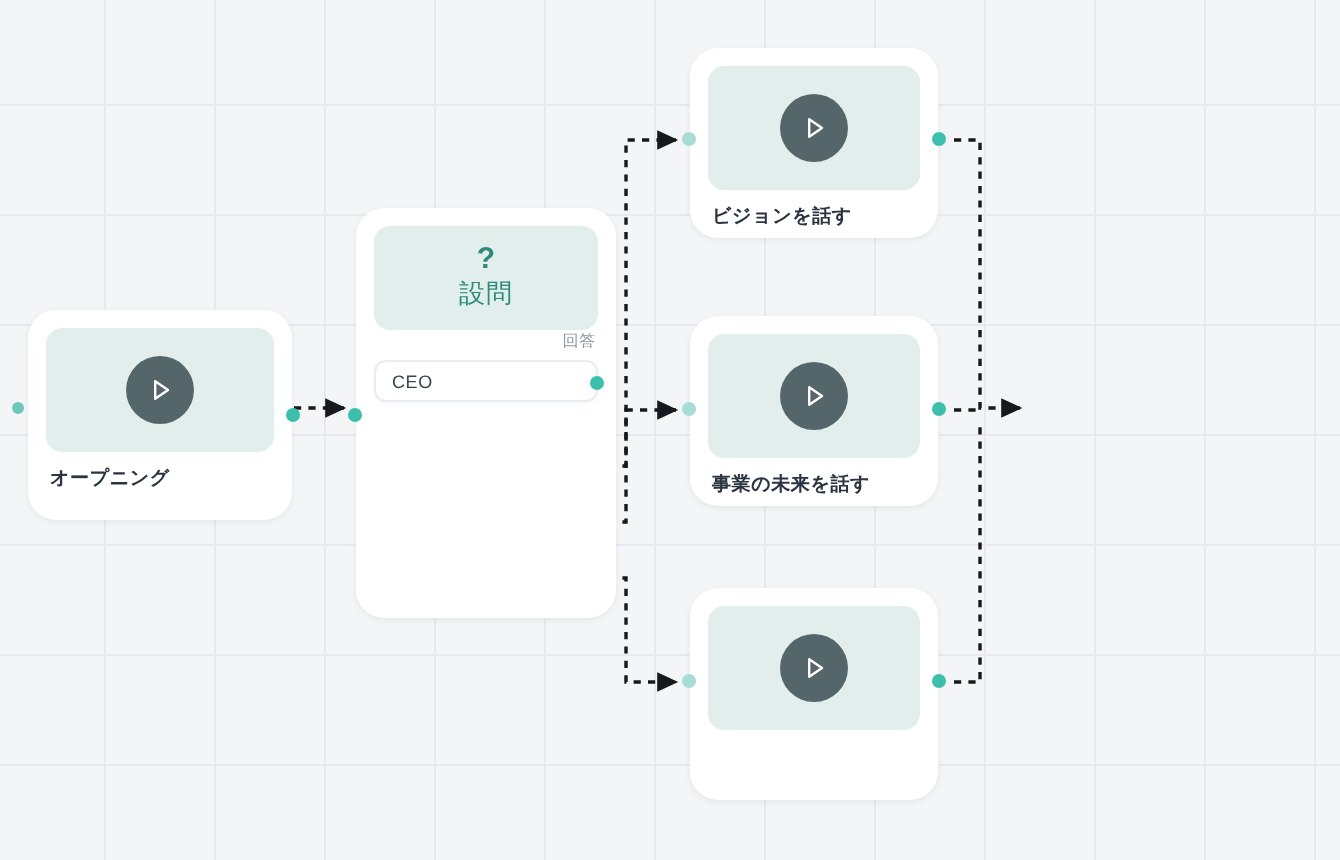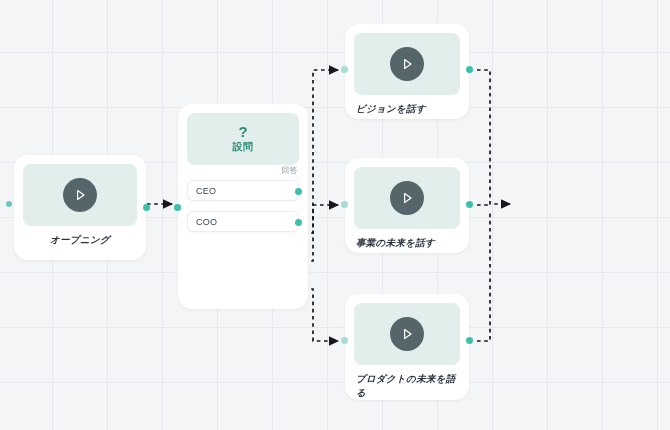--- a/index.html
+++ b/index.html
@@ -51,35 +51,35 @@
   .node-label {
     font-size: 9.5px;
     font-weight: bold;
     color: #2b3440;
     line-height: 1.45;
     letter-spacing: 0.3px;
   }
   
   .media-node { padding: 9px 9px 0 9px; }
   .media-node .thumb { height: 62px; width: 100%; }
-  .media-node .node-label { padding: 7px 2px 0 2px; font-style: italic; }
+  .media-node .node-label { padding: 7px 2px 0 2px; }
 
   
   #node-question { padding: 9px; }
   #q-thumb {
     height: 52px; width: 100%;
     flex-direction: column;
     gap: 1px;
   }
   #q-mark {
     font-size: 15px; font-weight: bold;
     color: #2c8a78; line-height: 1;
   }
   #q-kind {
-    font-size: 10px; font-weight: bold;
+    font-size: 13px; font-weight: normal;
     color: #2c8a78; letter-spacing: 0.5px;
   }
   #q-title {
     font-size: 9.5px; font-weight: bold;
     color: #2b3440; line-height: 1.5;
     padding: 7px 1px 3px 1px;
   }
   #q-answers-label {
     font-size: 8px; color: #8d96a3;
     padding: 0 1px 4px 1px;
@@ -134,21 +134,21 @@
       <path d="M 304 289 L 313 289 L 313 341 L 338 341" marker-end="url(#arrow)"></path>
 
       <path d="M 477 70 L 490 70 L 490 204 L 510 204" marker-end="url(#arrow)"></path>
 
       <path d="M 477 205 L 490 205"></path>
 
       <path d="M 477 341 L 490 341 L 490 210"></path>
     </g>
   </svg>
 
-  <div class="node media-node" id="node-opening" style="left:14px; top:155px; width:132px; height:105px;text-align:center;">
+  <div class="node media-node" id="node-opening" style="left:14px; top:155px; width:132px; height:105px;">
     <div class="thumb">
       <span class="play">
         <svg width="16" height="16" viewBox="0 0 16 16">
           <path d="M5.6 3.6 L12 8 L5.6 12.4 Z" fill="none" stroke="#ffffff" stroke-width="1.2" stroke-linejoin="round"></path>
         </svg>
       </span>
     </div>
     <div class="node-label">オープニング</div>
     <span class="port port-out"></span>
   </div>
@@ -158,24 +158,20 @@
     <div class="thumb" id="q-thumb">
       <span id="q-mark">?</span>
       <span id="q-kind">設問</span>
     </div>
     <div id="q-answers-label">回答</div>
     <div class="opt-list">
       <div class="opt">
         <span>CEO</span>
         <span class="port"></span>
       </div>
-      <div class="opt">
-        <span>COO</span>
-        <span class="port"></span>
-      </div>
     </div>
     <span class="port port-in" style="top:100px;"></span>
   </div>
 
   <div class="node media-node" id="node-vision" style="left:345px; top:24px; width:124px; height:95px;">
     <div class="thumb">
       <span class="play">
         <svg width="16" height="16" viewBox="0 0 16 16">
           <path d="M5.6 3.6 L12 8 L5.6 12.4 Z" fill="none" stroke="#ffffff" stroke-width="1.2" stroke-linejoin="round"></path>
         </svg>
@@ -200,19 +196,18 @@
   </div>
 
   <div class="node media-node" id="node-product" style="left:345px; top:294px; width:124px; height:106px;">
     <div class="thumb">
       <span class="play">
         <svg width="16" height="16" viewBox="0 0 16 16">
           <path d="M5.6 3.6 L12 8 L5.6 12.4 Z" fill="none" stroke="#ffffff" stroke-width="1.2" stroke-linejoin="round"></path>
         </svg>
       </span>
     </div>
-    <div class="node-label">プロダクトの未来を語る</div>
     <span class="port" style="right:-4px; top:43px;"></span>
     <span class="port" style="left:-4px; top:43px; background:#a8ddd5;"></span>
   </div>
 
 
 </div>
 
 </body></html>

